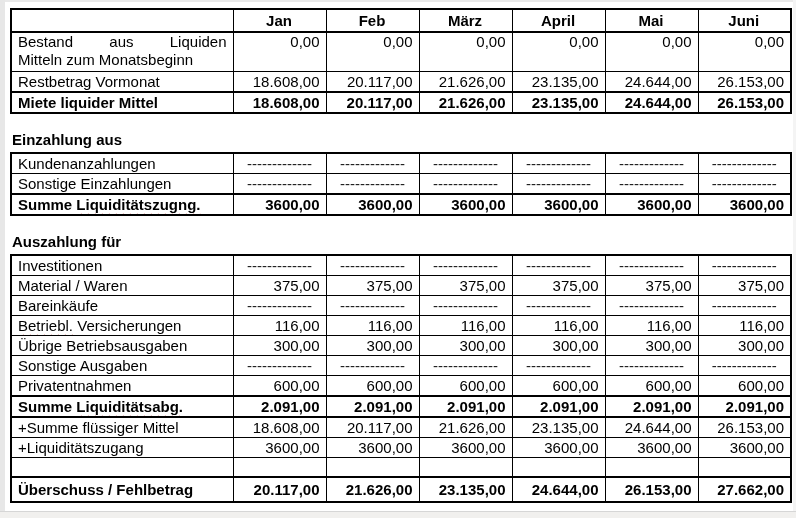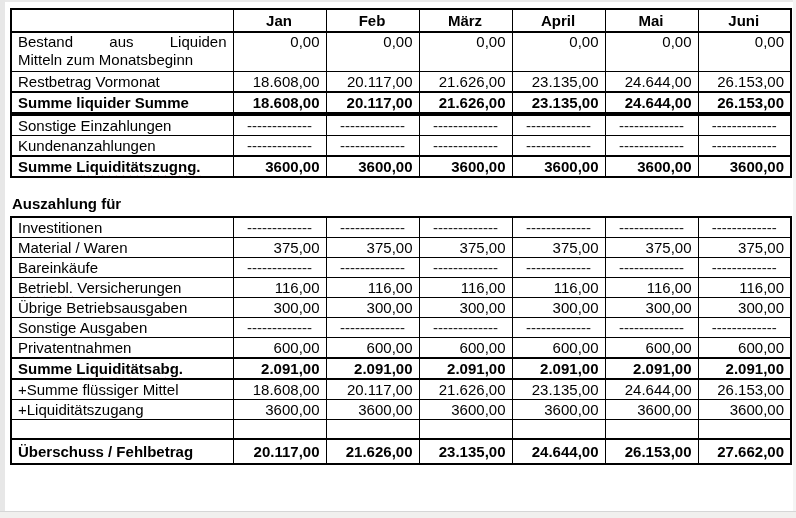--- a/index.html
+++ b/index.html
@@ -99,54 +99,55 @@
         <tr>
           <td class="label">Restbetrag Vormonat</td>
           <td class="num">18.608,00</td>
           <td class="num">20.117,00</td>
           <td class="num">21.626,00</td>
           <td class="num">23.135,00</td>
           <td class="num">24.644,00</td>
           <td class="num">26.153,00</td>
         </tr>
         <tr class="bold ">
-          <td class="label">Summe liquider Summe</td>
+          <td class="label">Miete liquider Mittel</td>
           <td class="num">18.608,00</td>
           <td class="num">20.117,00</td>
           <td class="num">21.626,00</td>
           <td class="num">23.135,00</td>
           <td class="num">24.644,00</td>
           <td class="num">26.153,00</td>
         </tr>
       </tbody>
     </table>
 
+  <div class="section-heading">Einzahlung aus</div>
 
   <table class="fin">
       <colgroup>
         <col style="width: 222px;">
         <col style="width: 93px;">
         <col style="width: 93px;">
         <col style="width: 93px;">
         <col style="width: 93px;">
         <col style="width: 93px;">
         <col style="width: 93px;">
       </colgroup>
       <tbody>
         <tr>
+          <td class="label">Kundenanzahlungen</td>
+          <td class="dash">-------------</td>
+          <td class="dash">-------------</td>
+          <td class="dash">-------------</td>
+          <td class="dash">-------------</td>
+          <td class="dash">-------------</td>
+          <td class="dash">-------------</td>
+        </tr>
+        <tr>
           <td class="label">Sonstige Einzahlungen</td>
-          <td class="dash">-------------</td>
-          <td class="dash">-------------</td>
-          <td class="dash">-------------</td>
-          <td class="dash">-------------</td>
-          <td class="dash">-------------</td>
-          <td class="dash">-------------</td>
-        </tr>
-        <tr>
-          <td class="label">Kundenanzahlungen</td>
           <td class="dash">-------------</td>
           <td class="dash">-------------</td>
           <td class="dash">-------------</td>
           <td class="dash">-------------</td>
           <td class="dash">-------------</td>
           <td class="dash">-------------</td>
         </tr>
         <tr class="bold ">
           <td class="label"><span>Summe </span><span class="squiggle">Liquiditätszugng.</span></td>
           <td class="num">3600,00</td>

